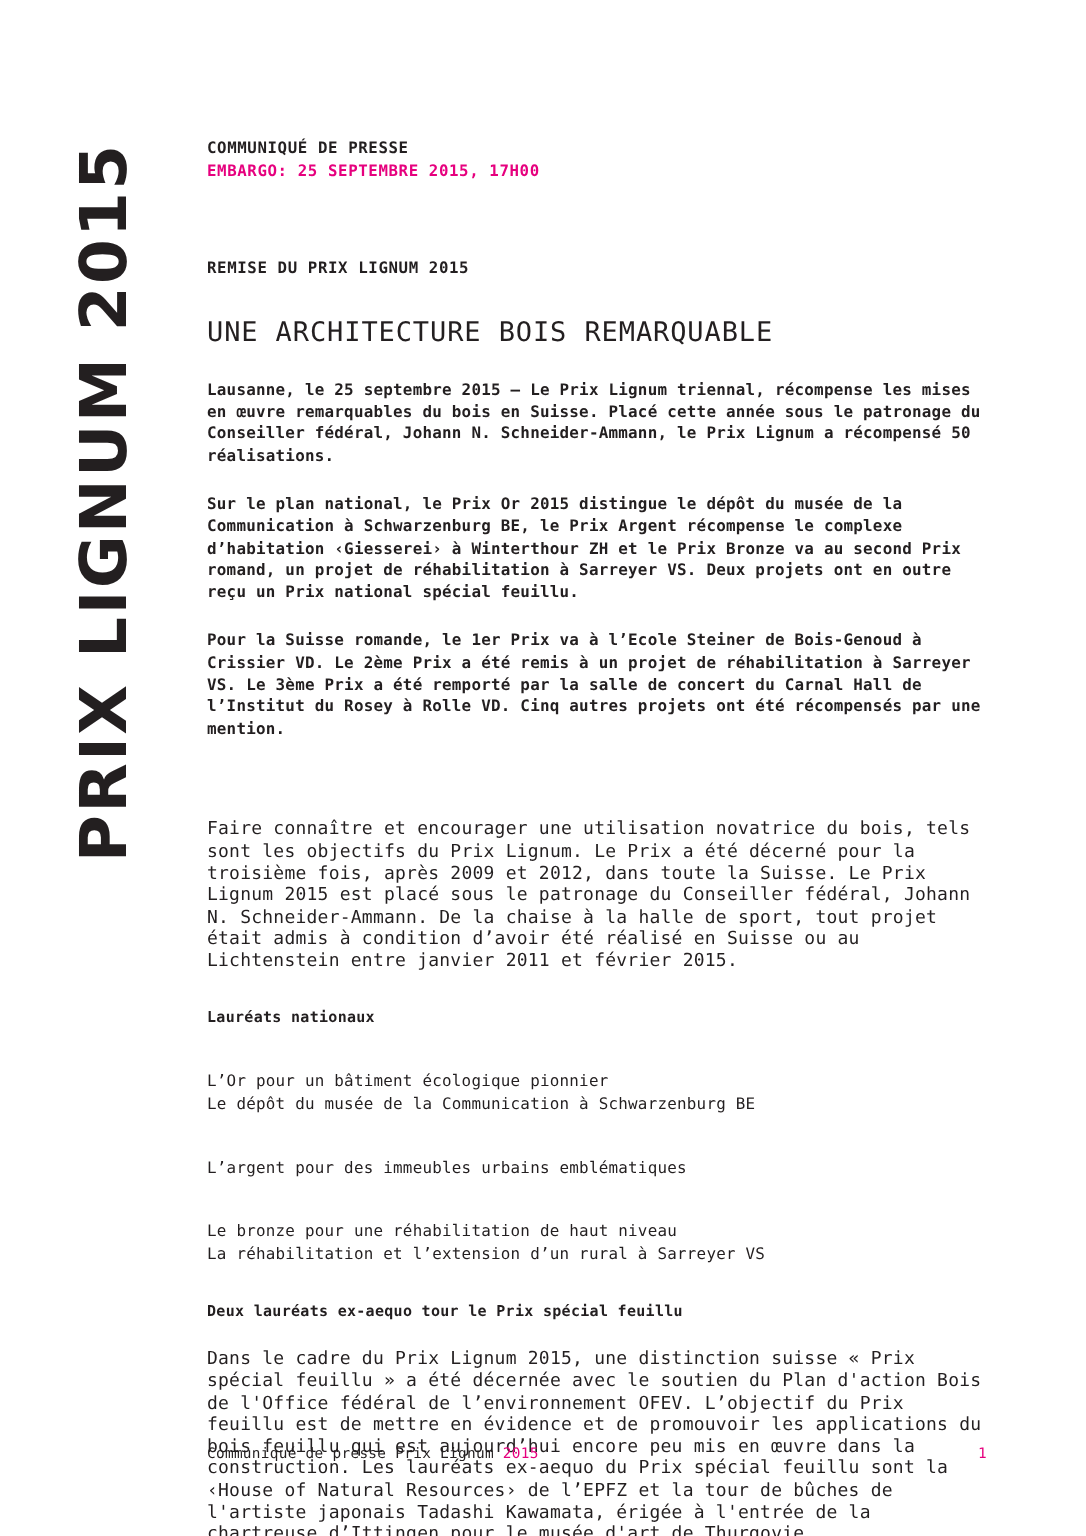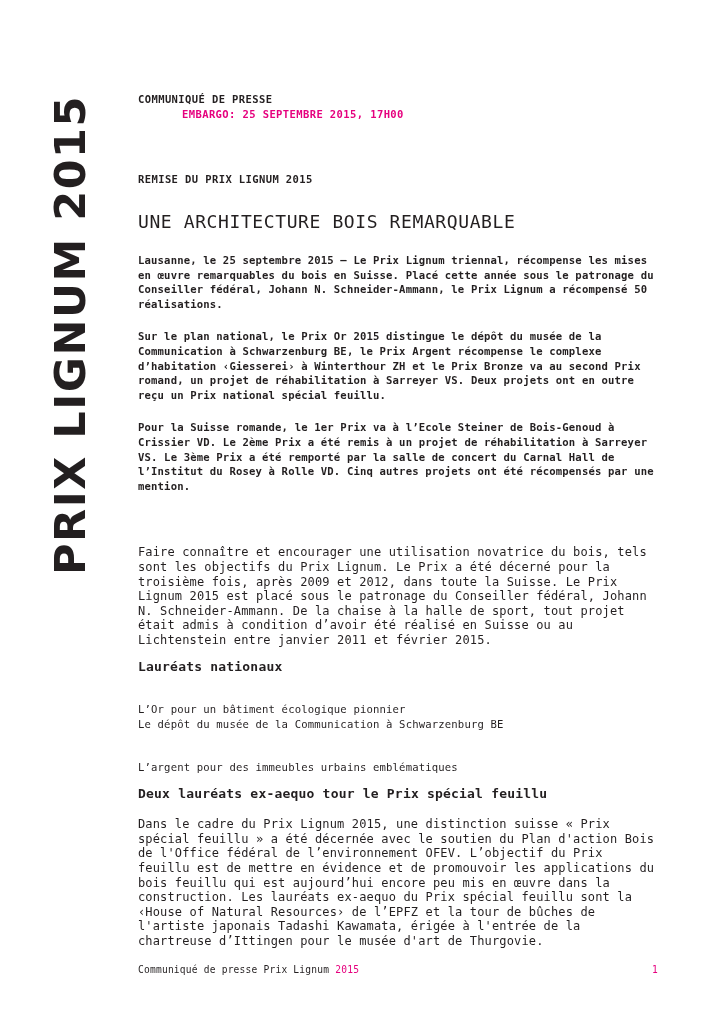--- a/index.html
+++ b/index.html
@@ -57,21 +57,20 @@
   }
 
   .hdr-line {
     font-size: 10.5px;
     letter-spacing: 0.4px;
     font-weight: bold;
     line-height: 15px;
   }
   .hdr-embargo {
     color: #e6007e;
-    margin-left: 44px;
   }
 
   .kicker {
     margin-top: 50px;
     font-size: 10.5px;
     letter-spacing: 0.4px;
     font-weight: bold;
     line-height: 15px;
   }
 
@@ -107,25 +106,25 @@
 
   p.plain {
     font-size: 12px;
     line-height: 14.6px;
     letter-spacing: 0.15px;
     margin: 16px 0 0 0;
     font-weight: normal;
   }
 
   h2.sub {
-    font-size: 13px;
+    font-size: 10px;
     line-height: 15px;
     letter-spacing: 0.2px;
     font-weight: bold;
-    margin: 12px 0 0 0;
+    margin: 24px 0 0 0;
   }
 
   .award {
     margin-top: 28px;
   }
   .award div {
     font-size: 10.6px;
     line-height: 14.6px;
     letter-spacing: 0.15px;
   }
@@ -182,20 +181,24 @@
 
       <div class="award">
         <div>L’Or pour un bâtiment écologique pionnier</div>
         <div>Le dépôt du musée de la Communication à Schwarzenburg BE</div>
       </div>
 
       <div class="award">
         <div>L’argent pour des immeubles urbains emblématiques</div>
       </div>
 
+      <div class="award">
+        <div>Le bronze pour une réhabilitation de haut niveau</div>
+        <div>La réhabilitation et l’extension d’un rural à Sarreyer VS</div>
+      </div>
 
       <h2 class="sub">Deux lauréats ex-aequo tour le Prix spécial feuillu</h2>
 
       <p class="plain">Dans le cadre du Prix Lignum 2015, une distinction suisse « Prix spécial feuillu » a été décernée avec le soutien du Plan d'action Bois de l'Office fédéral de l’environnement OFEV. L’objectif du Prix feuillu est de mettre en évidence et de promouvoir les applications du bois feuillu qui est aujourd’hui encore peu mis en œuvre dans la construction. Les lauréats ex-aequo du Prix spécial feuillu sont la ‹House of Natural Resources› de l’EPFZ et la tour de bûches de l'artiste japonais Tadashi Kawamata, érigée à l'entrée de la chartreuse d’Ittingen pour le musée d'art de Thurgovie.</p>
     </div>
 
   </div>
 
   <div class="footer">
     <div><span>Communiqué de presse Prix Lignum </span><span class="year">2015</span></div>

